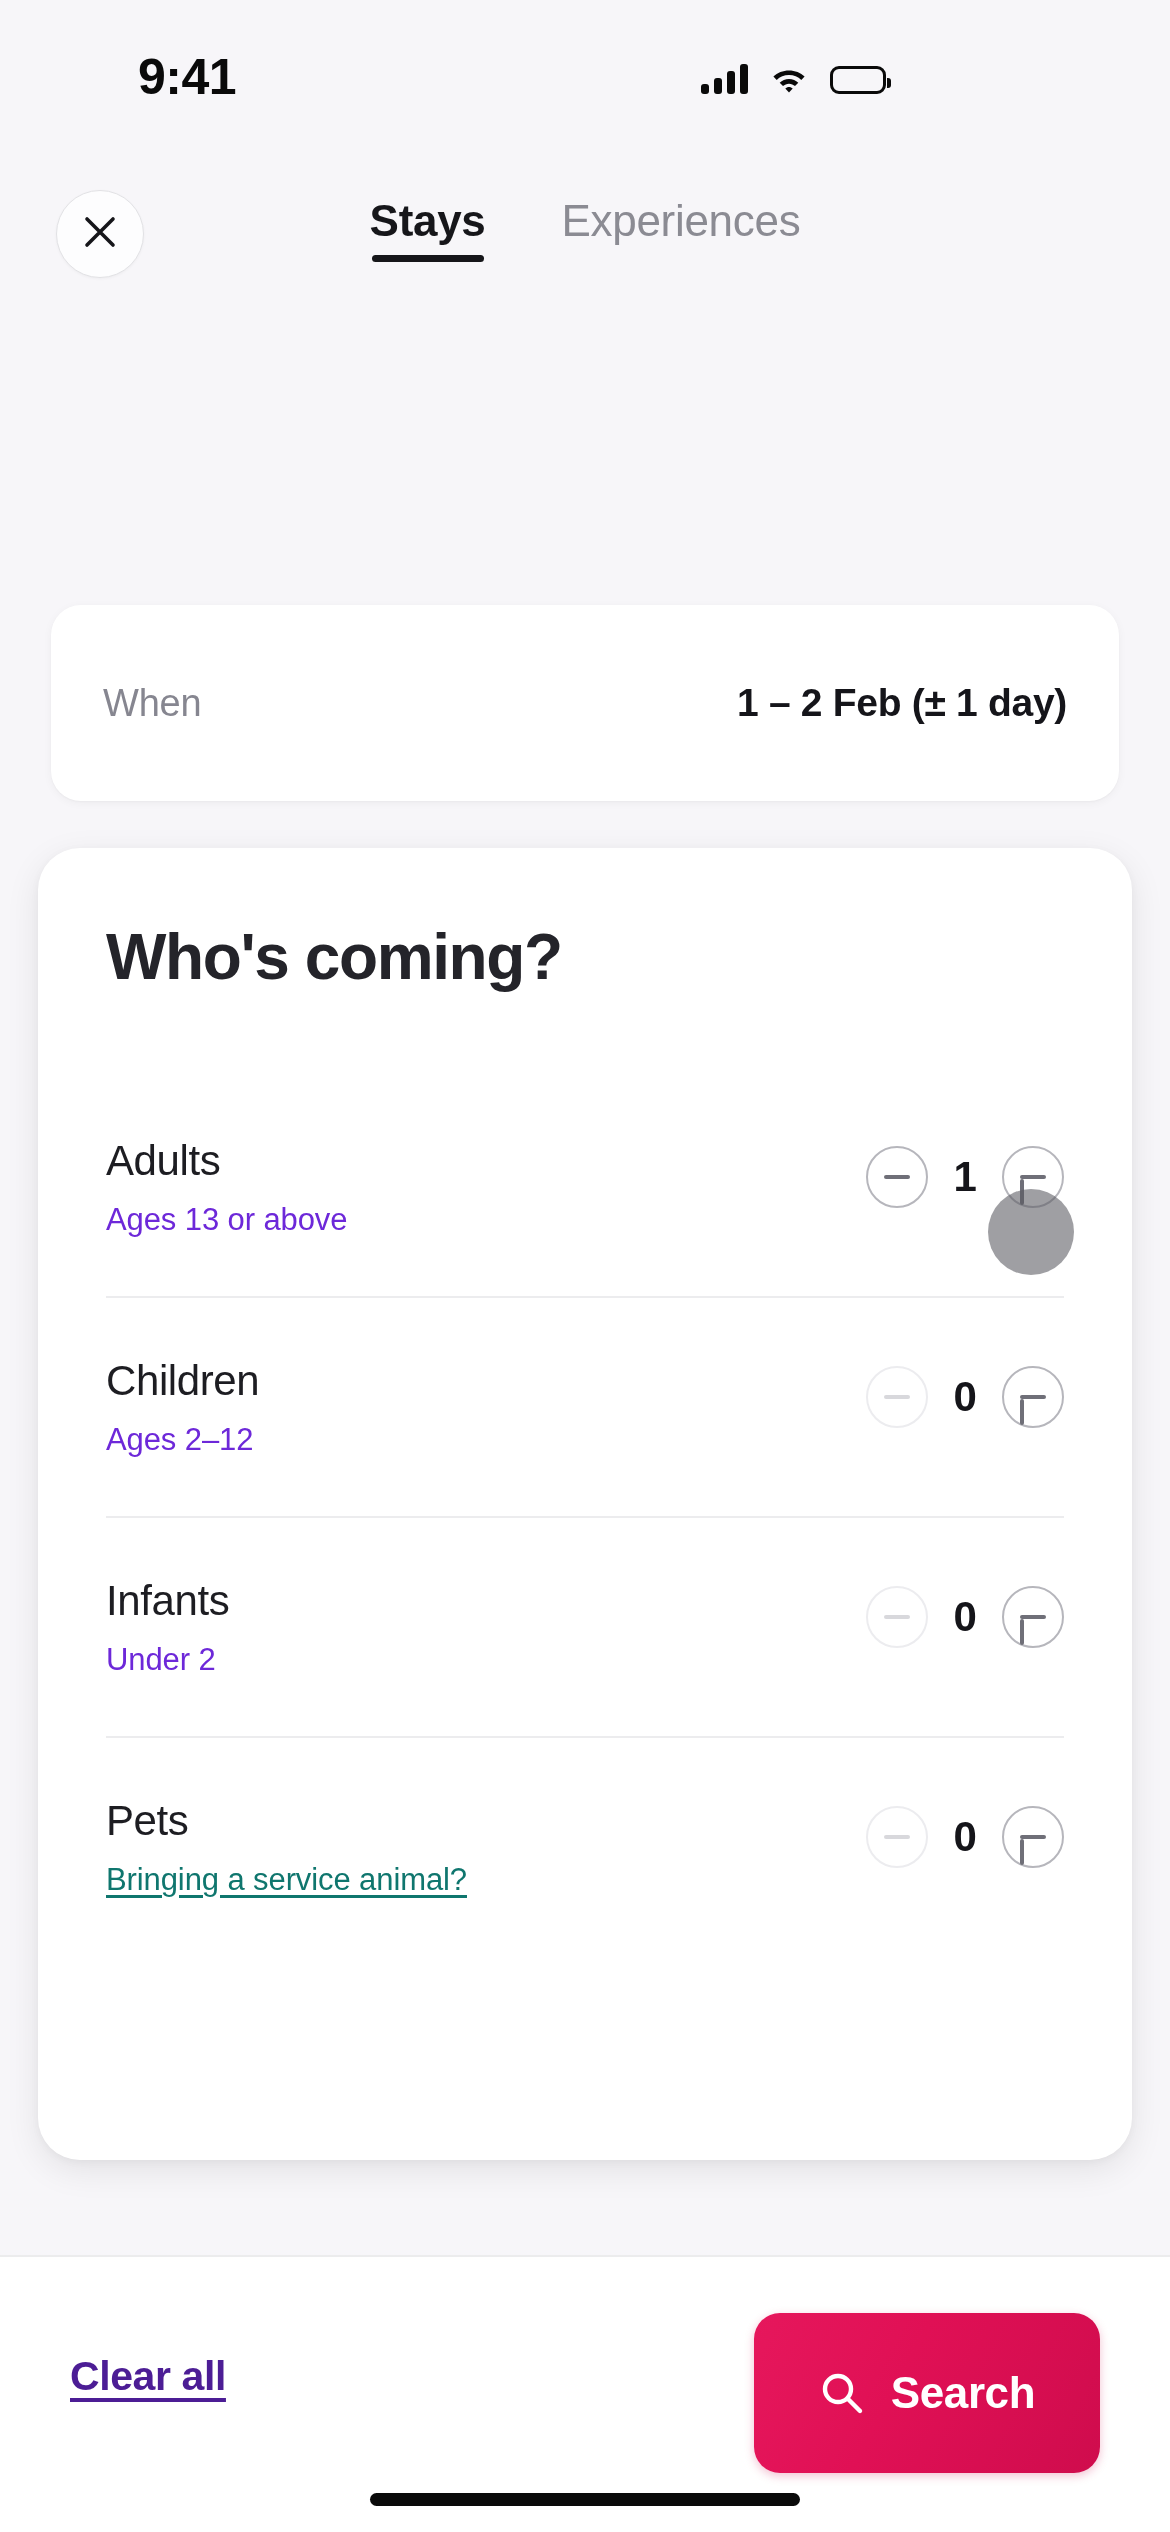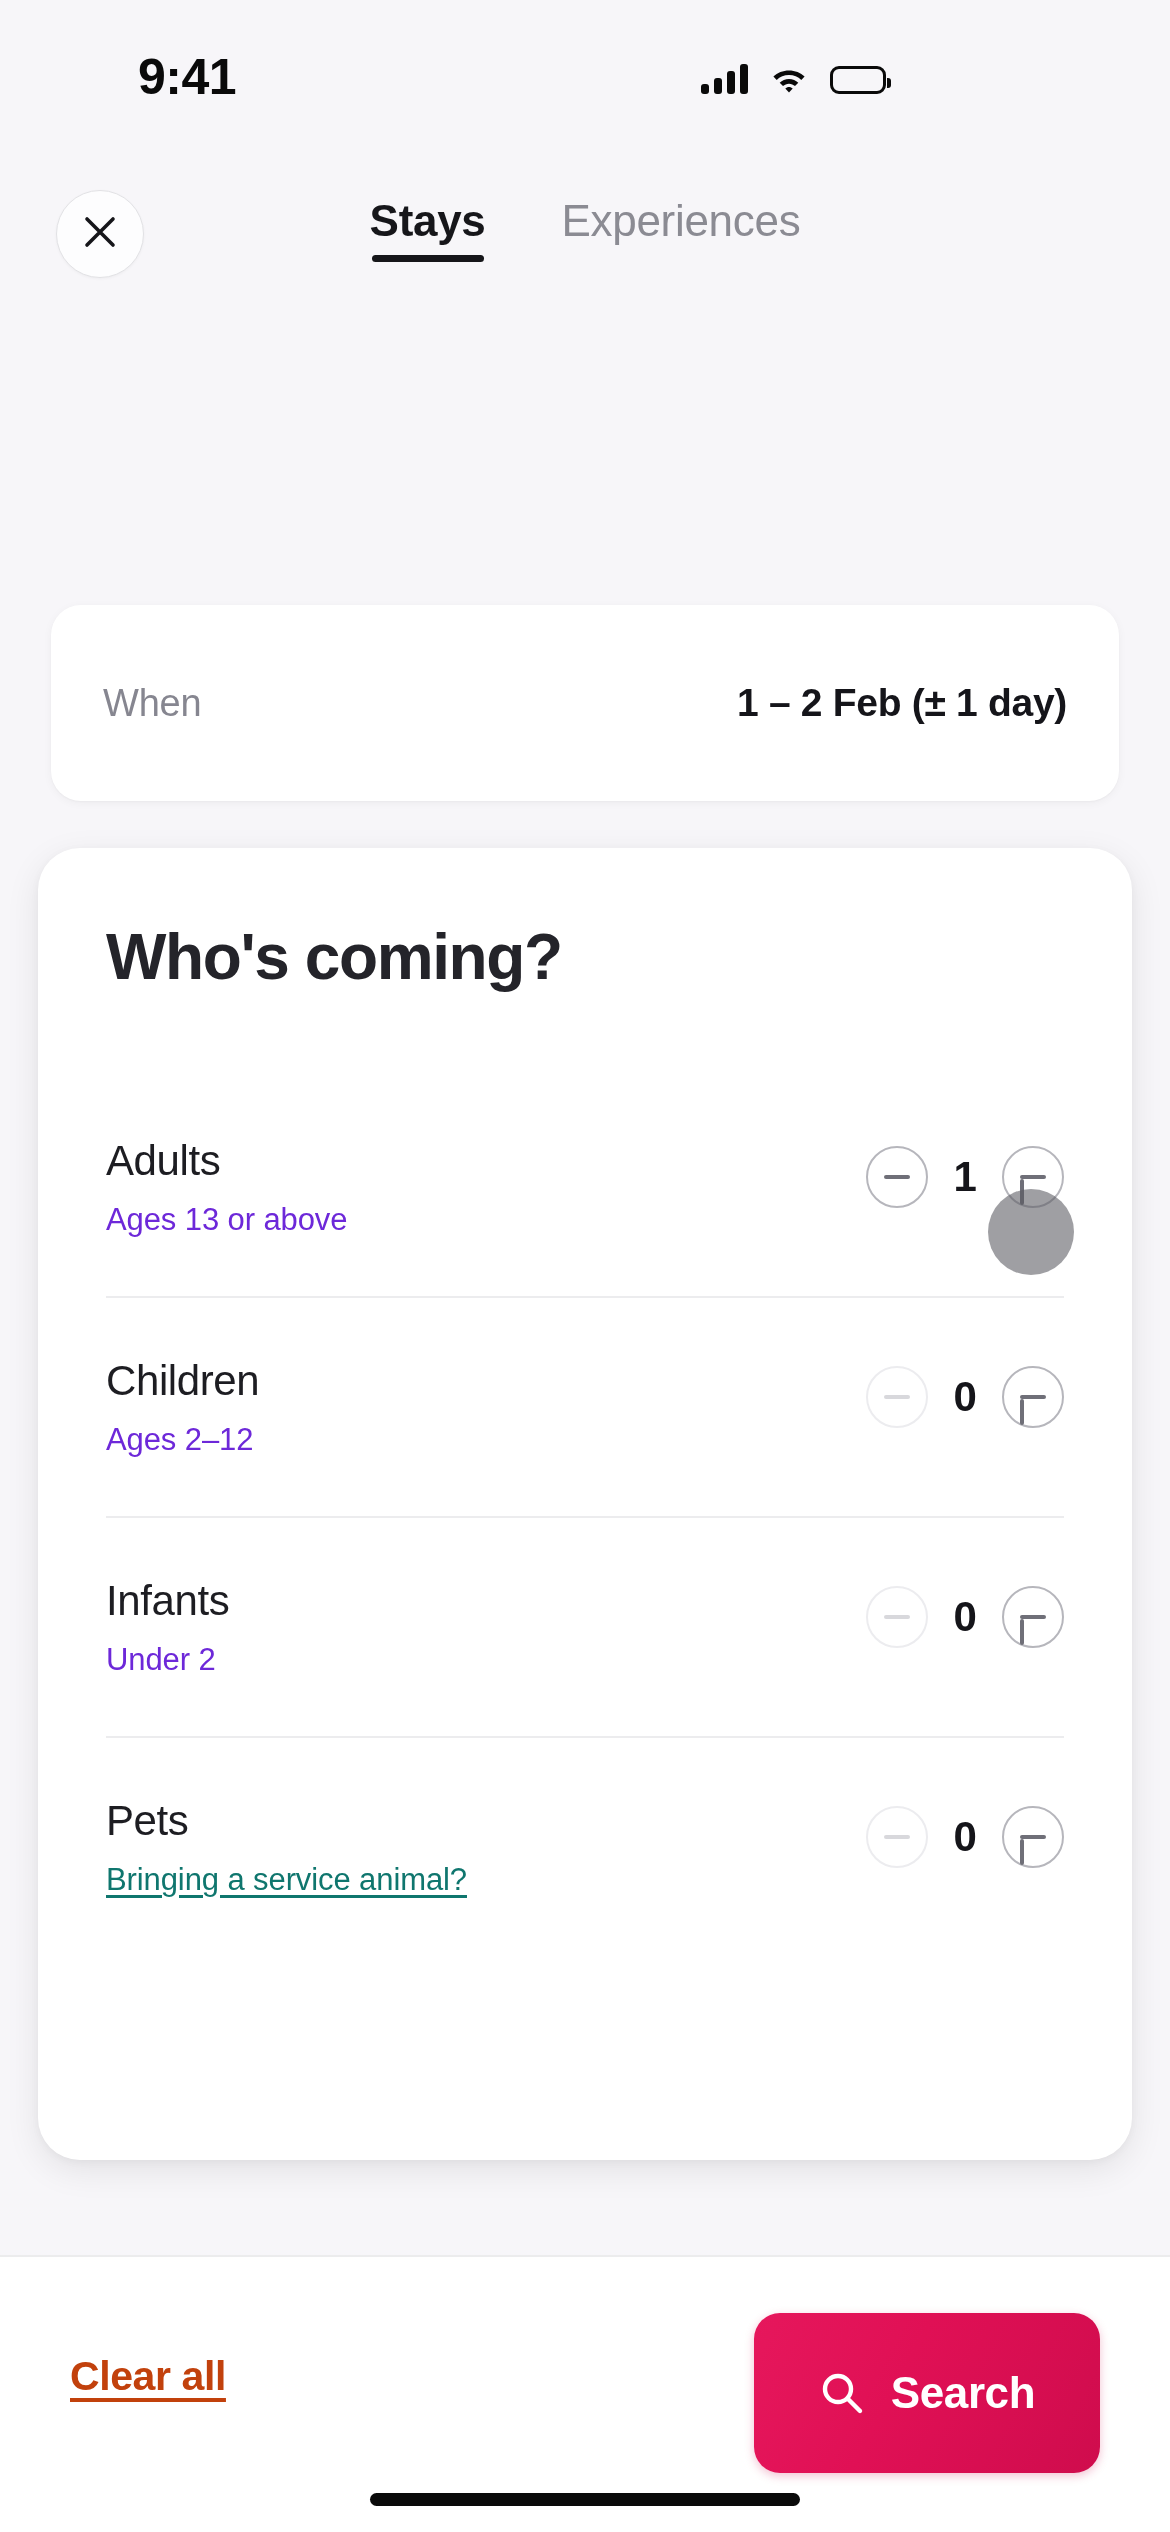--- a/index.html
+++ b/index.html
@@ -142,21 +142,21 @@
     left:988px; top:1189px; pointer-events:none;
   }
 
   
   #bottom-bar {
     position:absolute; left:0; bottom:0; width:1170px; height:277px;
     background:#ffffff; border-top:2px solid #ececed;
   }
   #clear-all {
     position:absolute; left:70px; top:96px;
-    font-size:41px; font-weight:700; color:#c2410c;
+    font-size:41px; font-weight:700; color:#4c1d95;
     text-decoration:underline; text-underline-offset:8px; letter-spacing:-0.4px;
   }
   #search-btn {
     position:absolute; right:70px; top:56px;
     width:346px; height:160px; border-radius:26px;
     background:linear-gradient(118deg,#e6175c 0%,#e01055 42%,#cf0c4d 100%);
     display:flex; align-items:center; justify-content:center; gap:26px;
     box-shadow:0 3px 10px rgba(207,12,77,0.25);
   }
   #search-btn .lbl {

